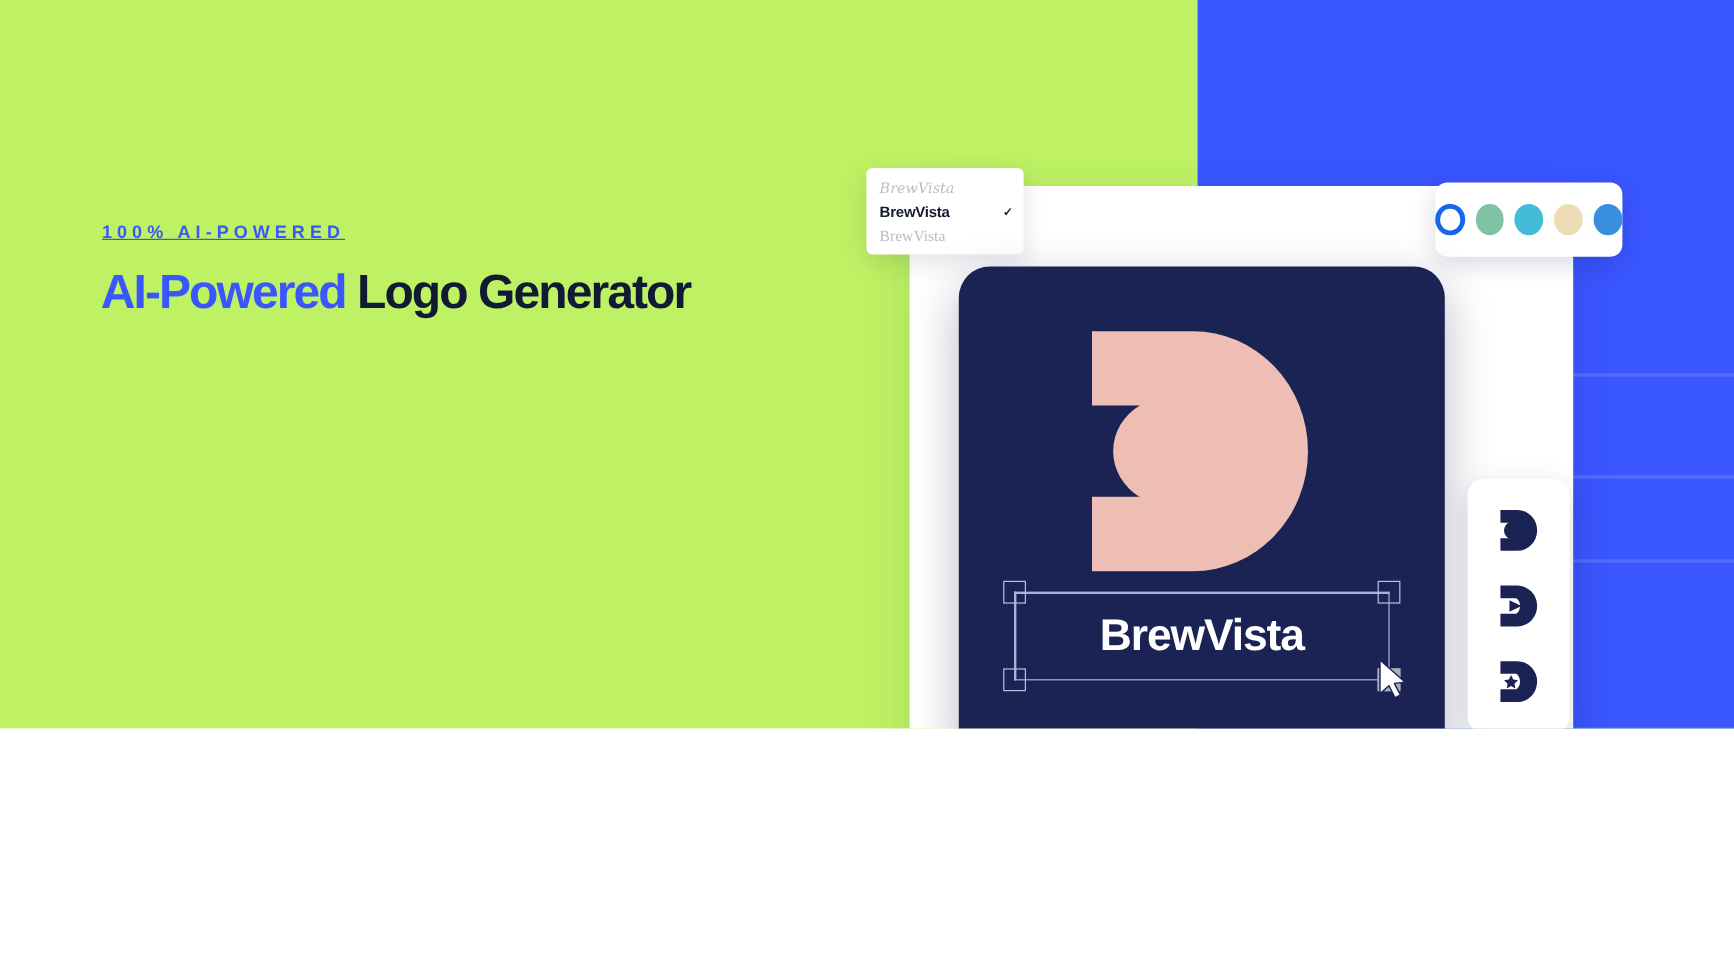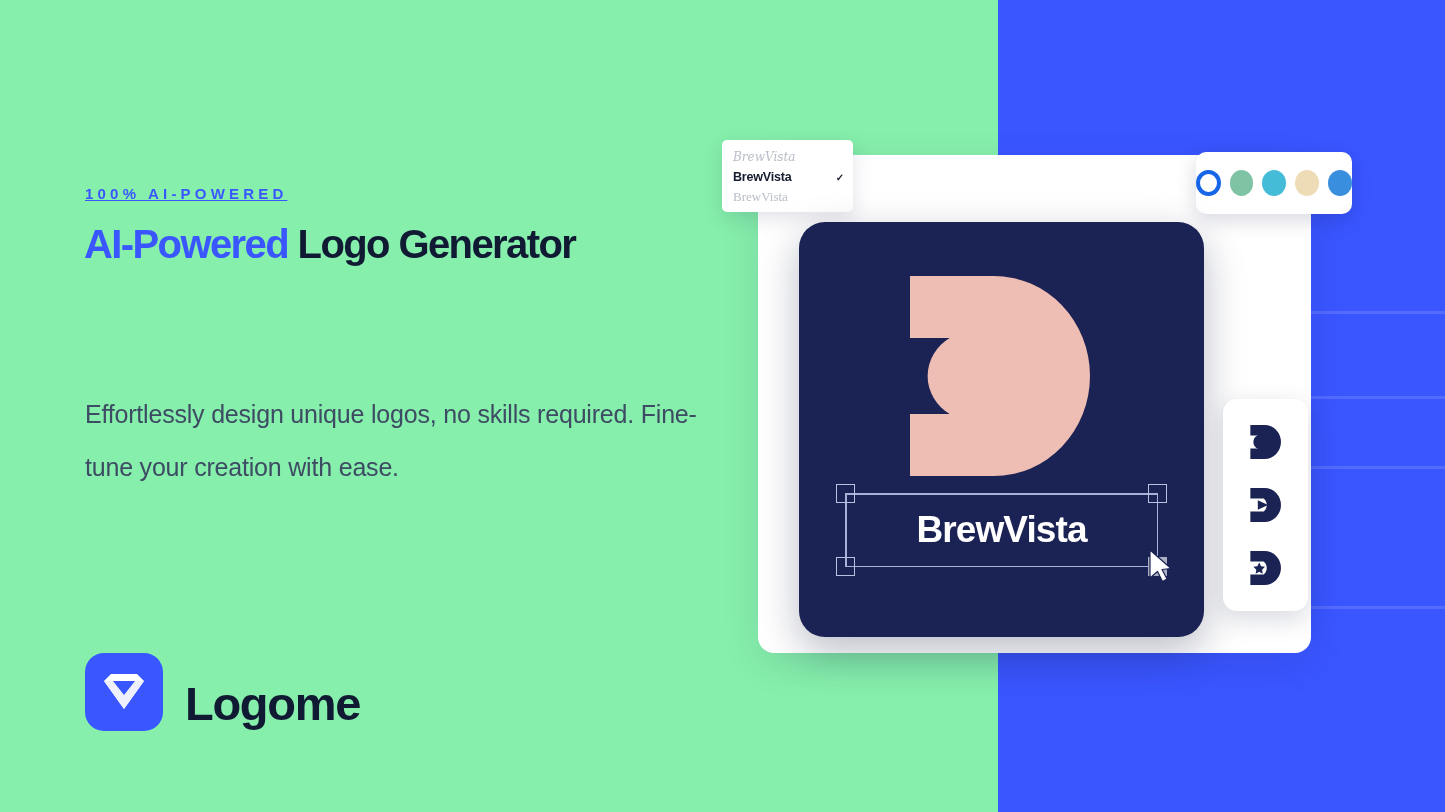--- a/index.html
+++ b/index.html
@@ -6,22 +6,22 @@
   html, body {
     width: 1445px;
     height: 812px;
     overflow: hidden;
     background: #ffffff;
     font-family: "Liberation Sans", sans-serif;
   }
   #stage {
     position: relative;
     width: 1445px;
-    height: 812px;
-    background: #86efac;
+    height: 607px;
+    background: #bef264;
     overflow: hidden;
   }
 
   
   .eyebrow {
     position: absolute;
     left: 85px;
     top: 185px;
     font-size: 15px;
     font-weight: bold;
@@ -316,21 +316,20 @@
         <path d="M4 2 H46 A48 50 0 0 1 46 102 H4 V71 H43 A21 23 0 0 0 43 33 H4 Z" fill="#1b2254"></path>
         <path d="M30 36 L35.5 47 L47 48.5 L38.5 57 L40.5 69 L30 63 L19.5 69 L21.5 57 L13 48.5 L24.5 47 Z" fill="#1b2254"></path>
       </svg>
     </div>
   </div>
 
   <div class="eyebrow">100% AI-POWERED</div>
 
   <h1 class="headline"><span class="accent">AI-Powered</span><span> Logo Generator</span></h1>
 
-  <p class="subcopy">Effortlessly design unique logos, no skills required. Fine-tune your creation with ease.</p>
 
   <div class="brand">
     <div class="brand-mark">
       <svg width="46" height="40" viewBox="0 0 46 40">
         <path d="M3 9 L10 2 H36 L43 9 L23 37 Z" fill="#ffffff"></path>
         <path d="M3 9 H43 L23 37 Z" fill="#eef1fb"></path>
         <path d="M12 9 H34 L23 23 Z" fill="#3a56ff"></path>
       </svg>
     </div>
     <div class="brand-name">Logome</div>

